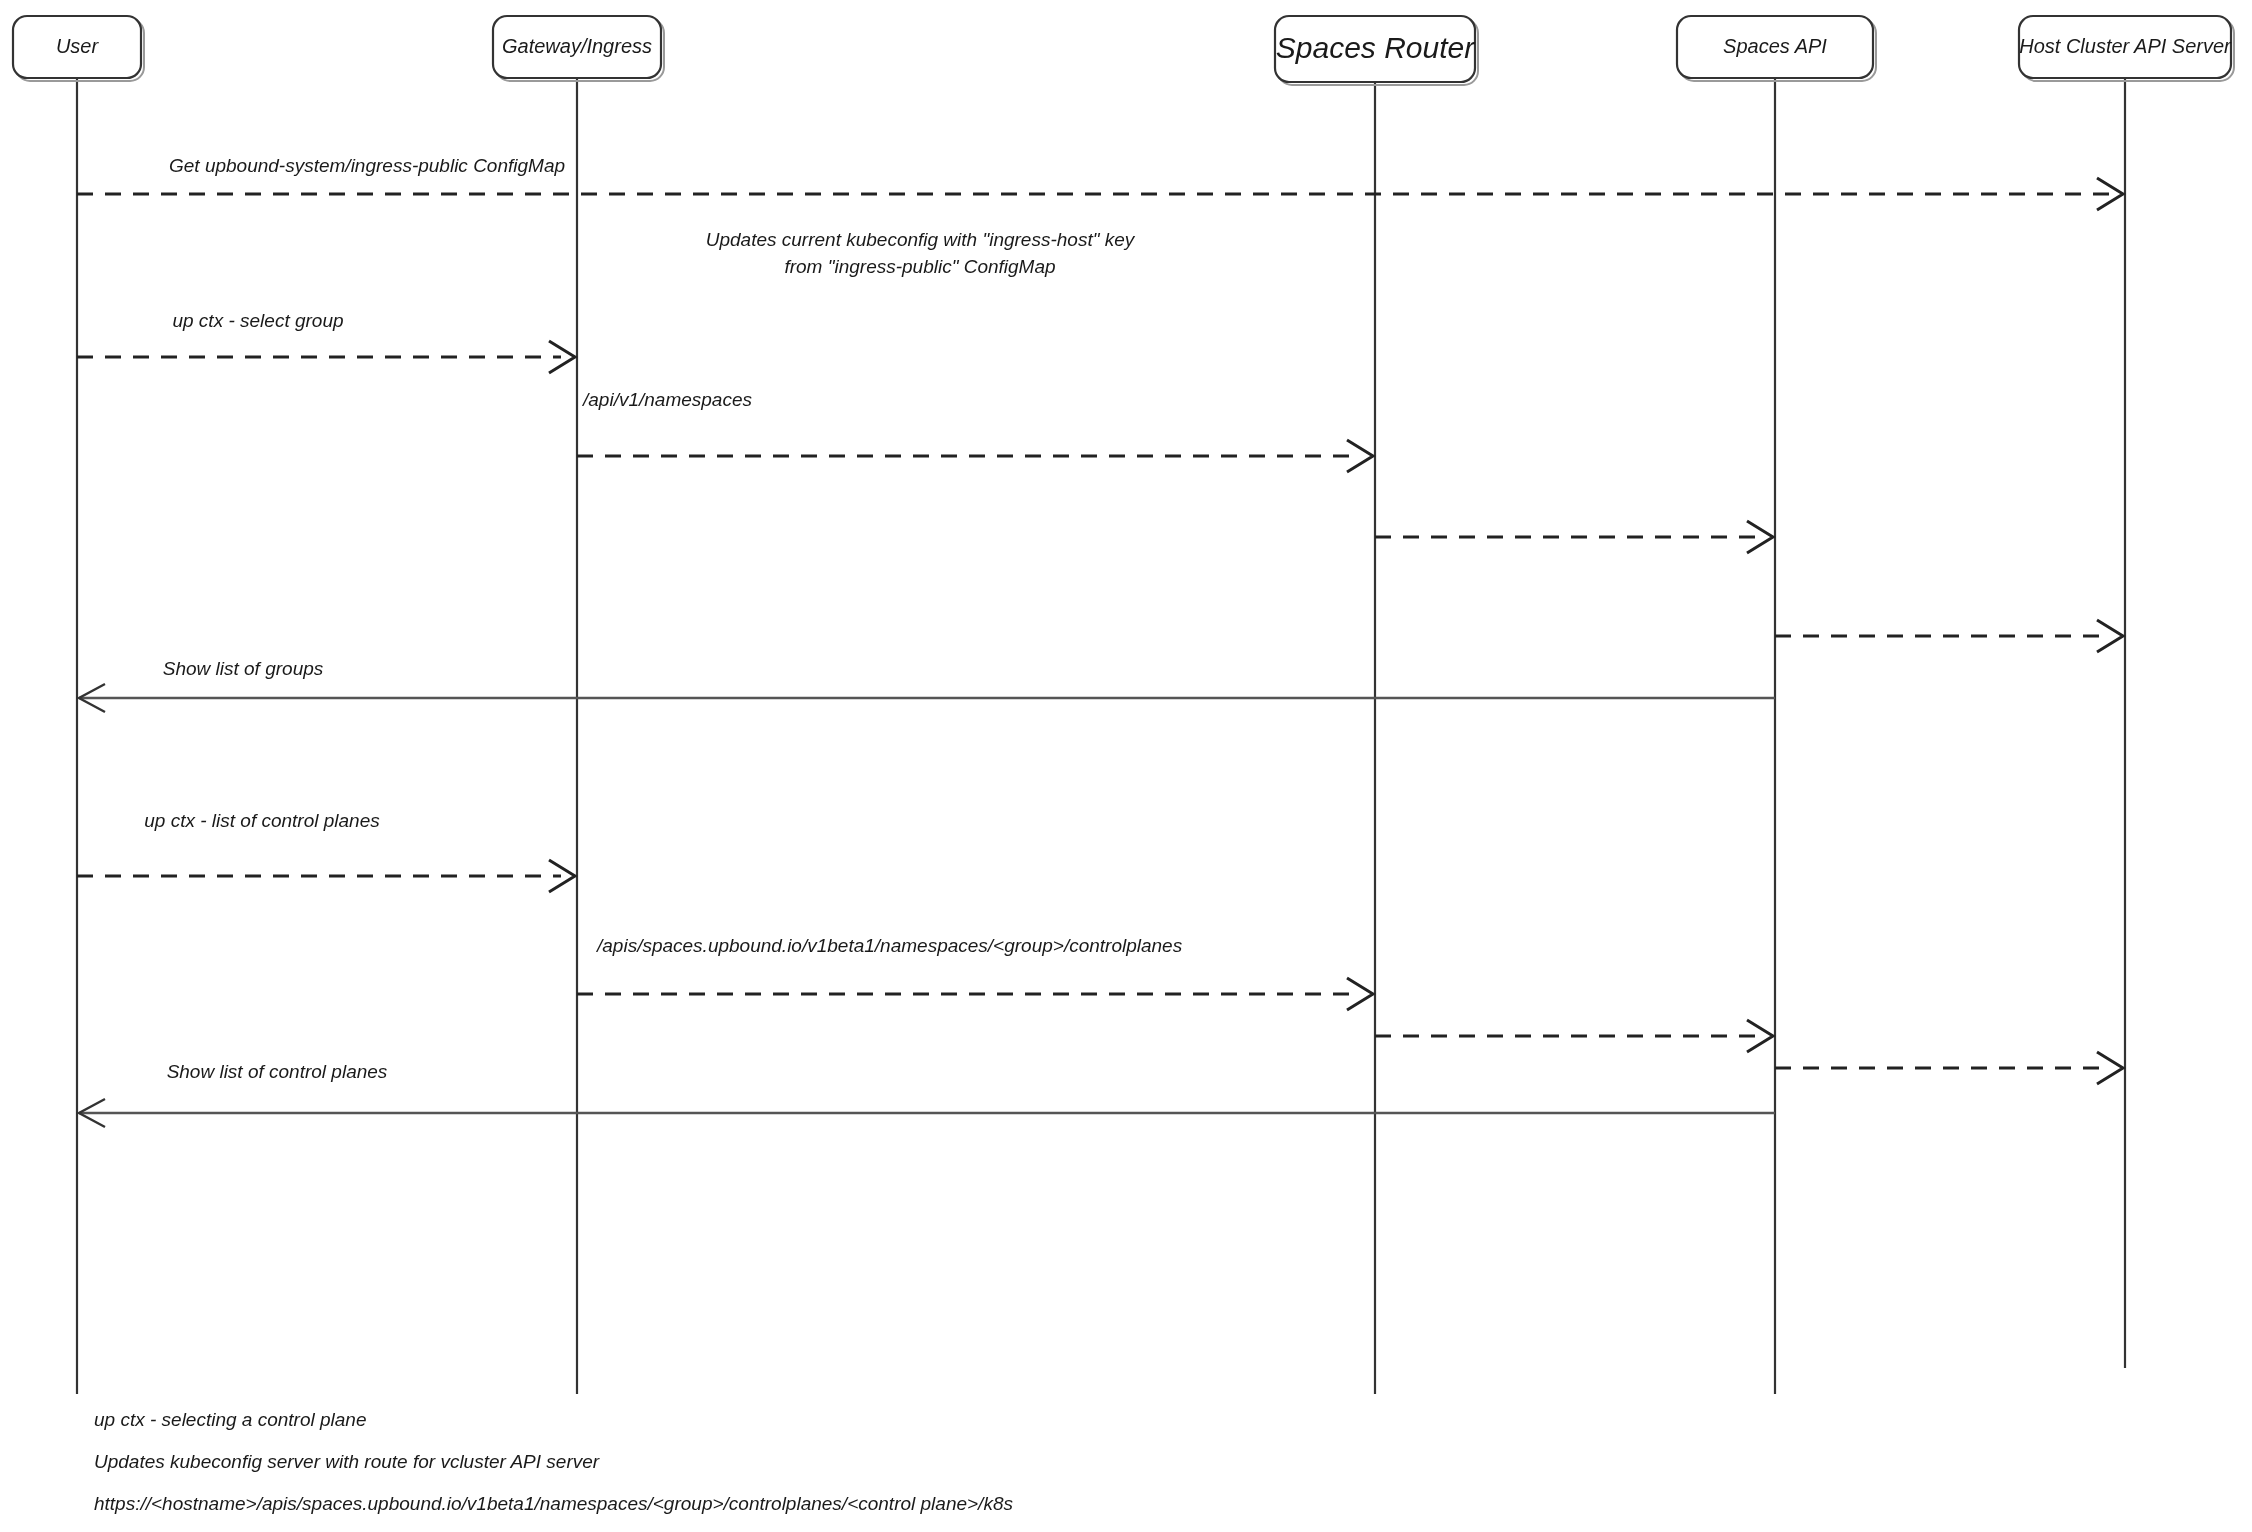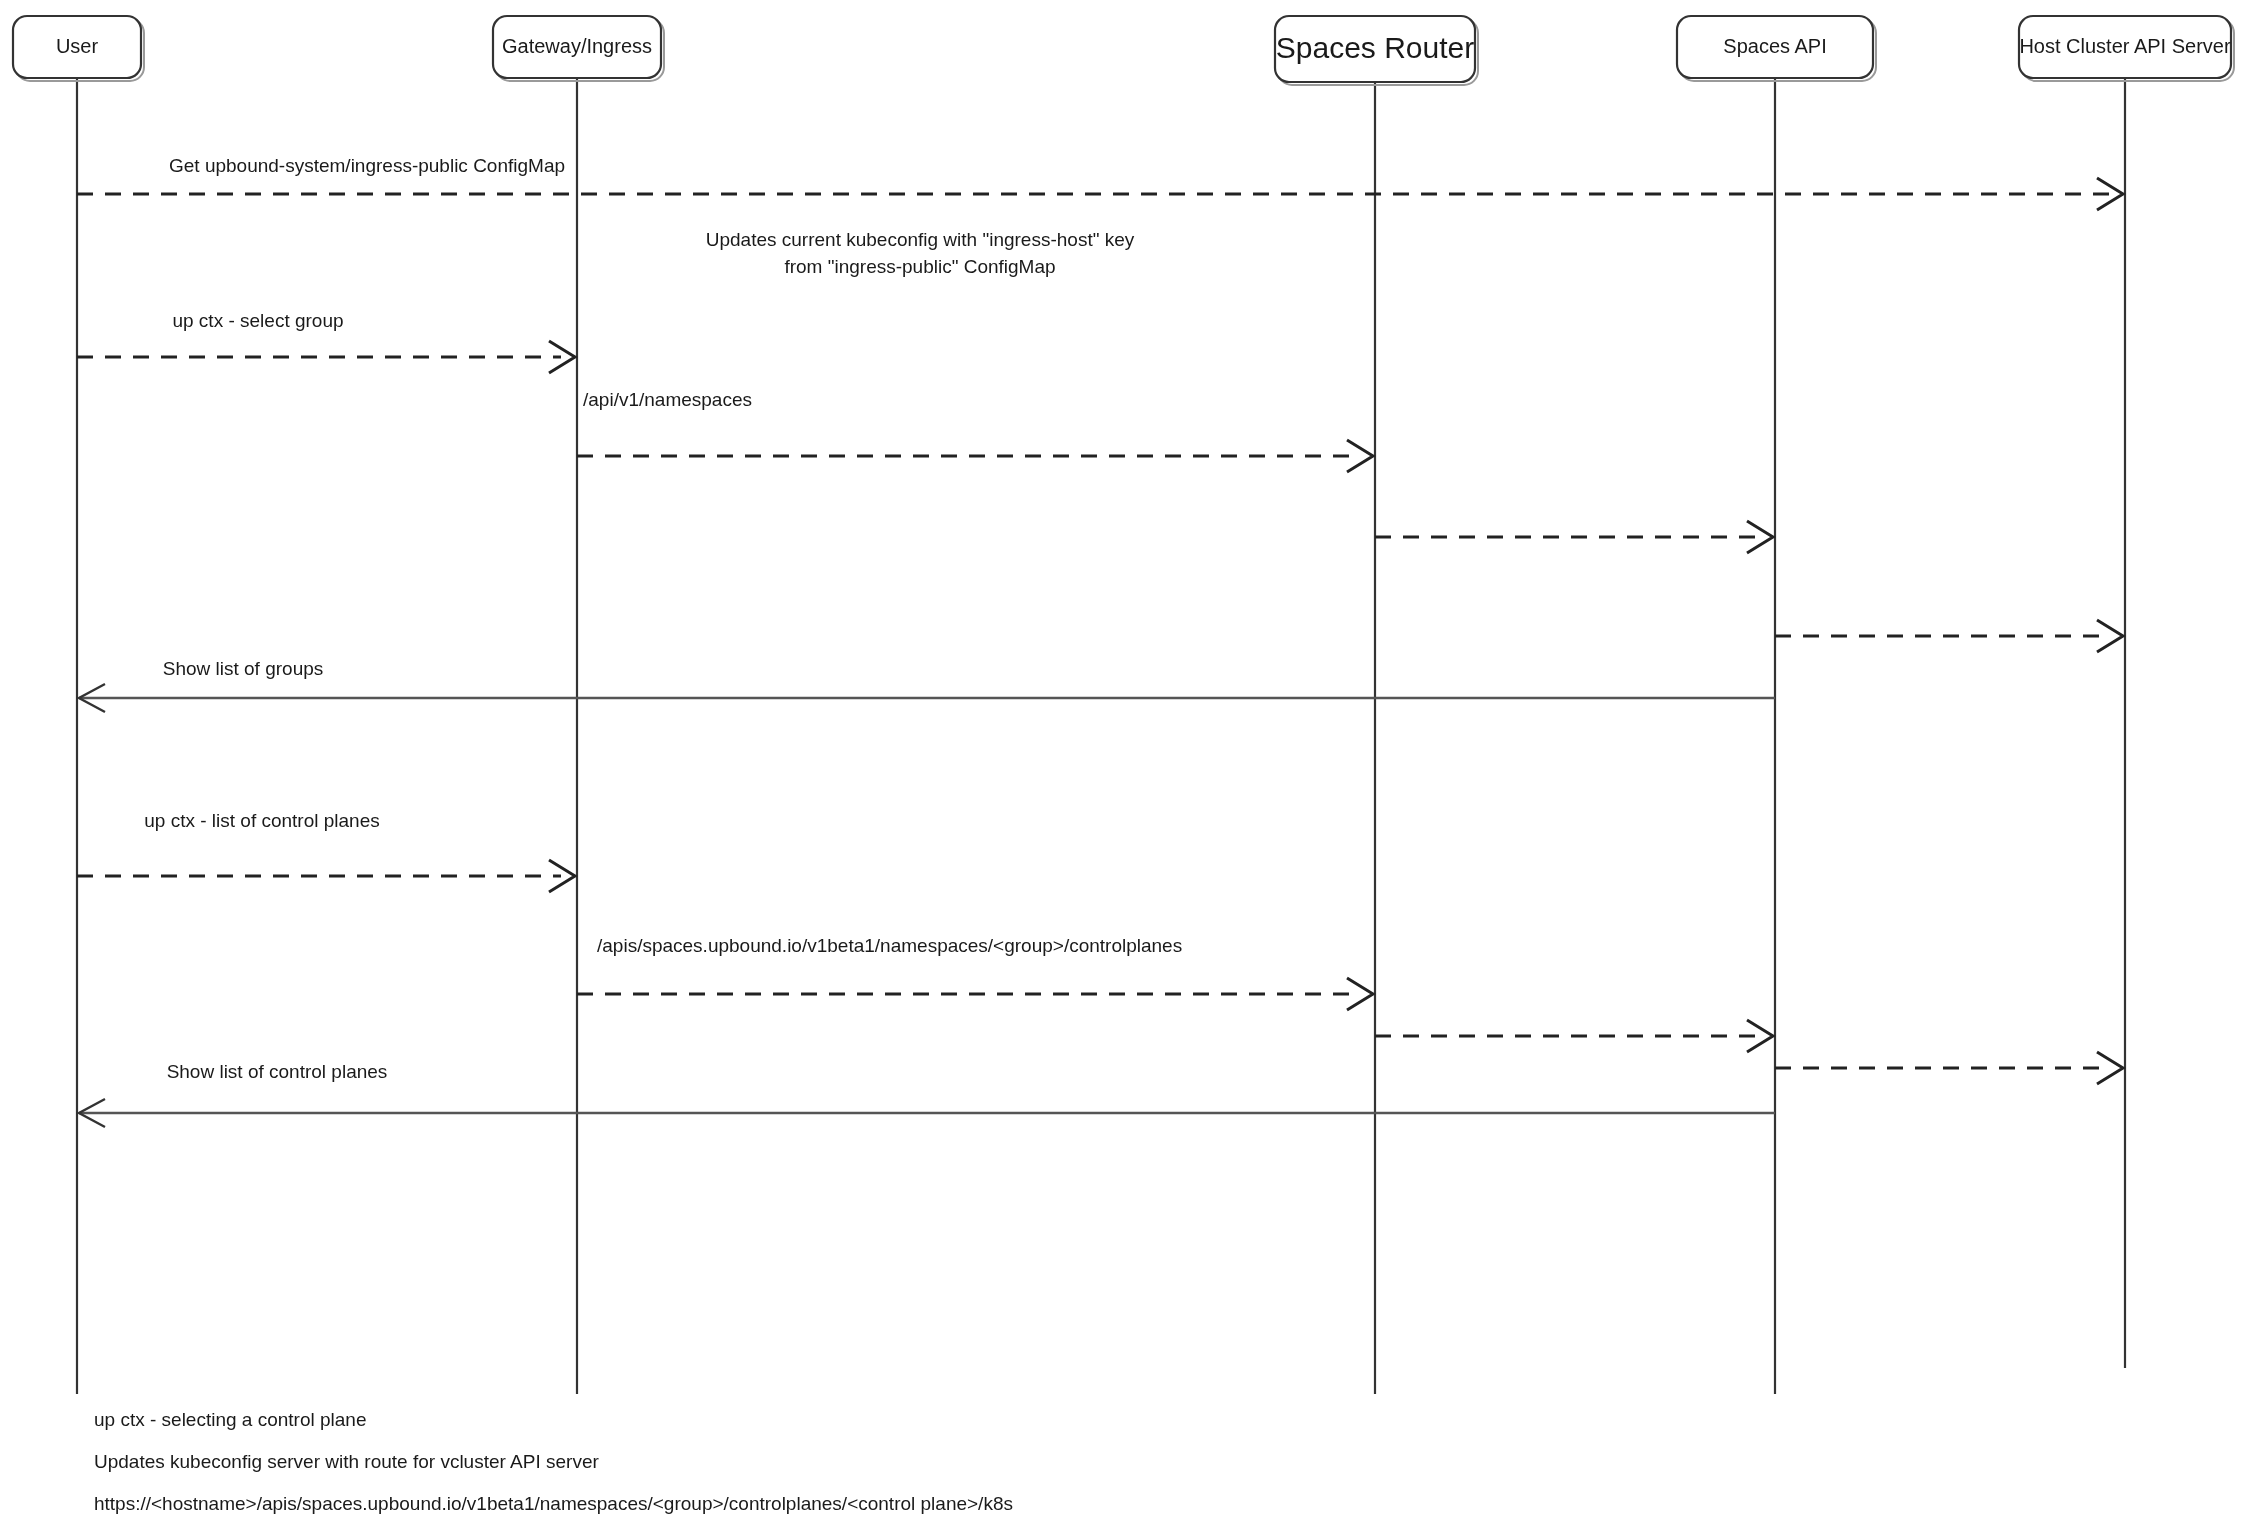--- a/index.html
+++ b/index.html
@@ -10,20 +10,21 @@
   body {
     font-family: "Liberation Sans", sans-serif;
     color: #1a1a1a;
   }
   #canvas {
     position: relative;
     width: 2252px;
     height: 1532px;
     background: #ffffff;
     overflow: hidden;
+    font-style: italic;
   }
   svg#diagram {
     position: absolute;
     left: 0;
     top: 0;
     width: 2252px;
     height: 1532px;
     display: block;
   }
   .participant-box {

